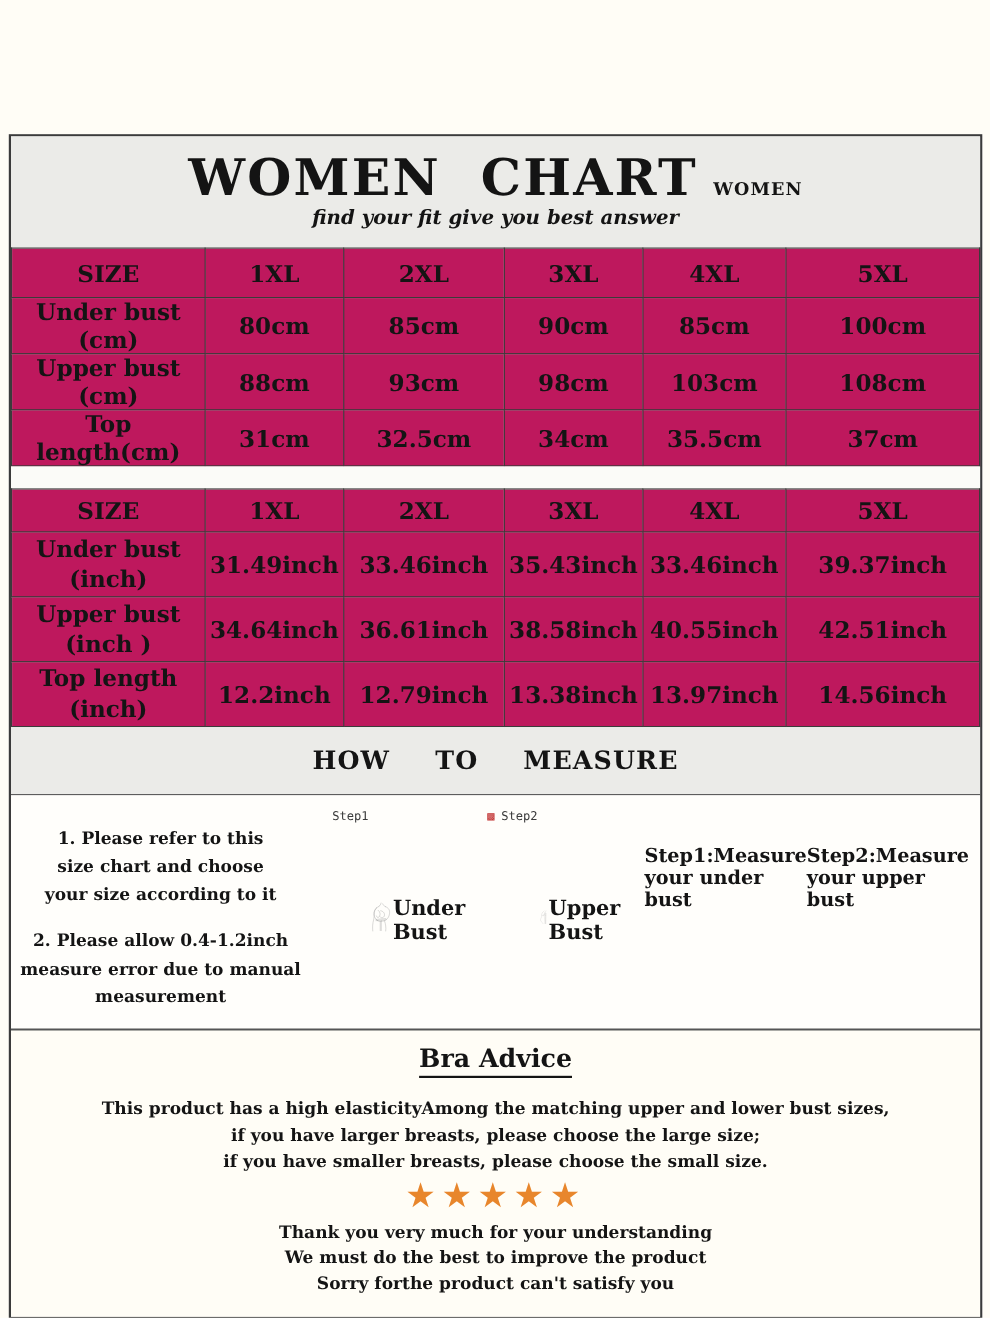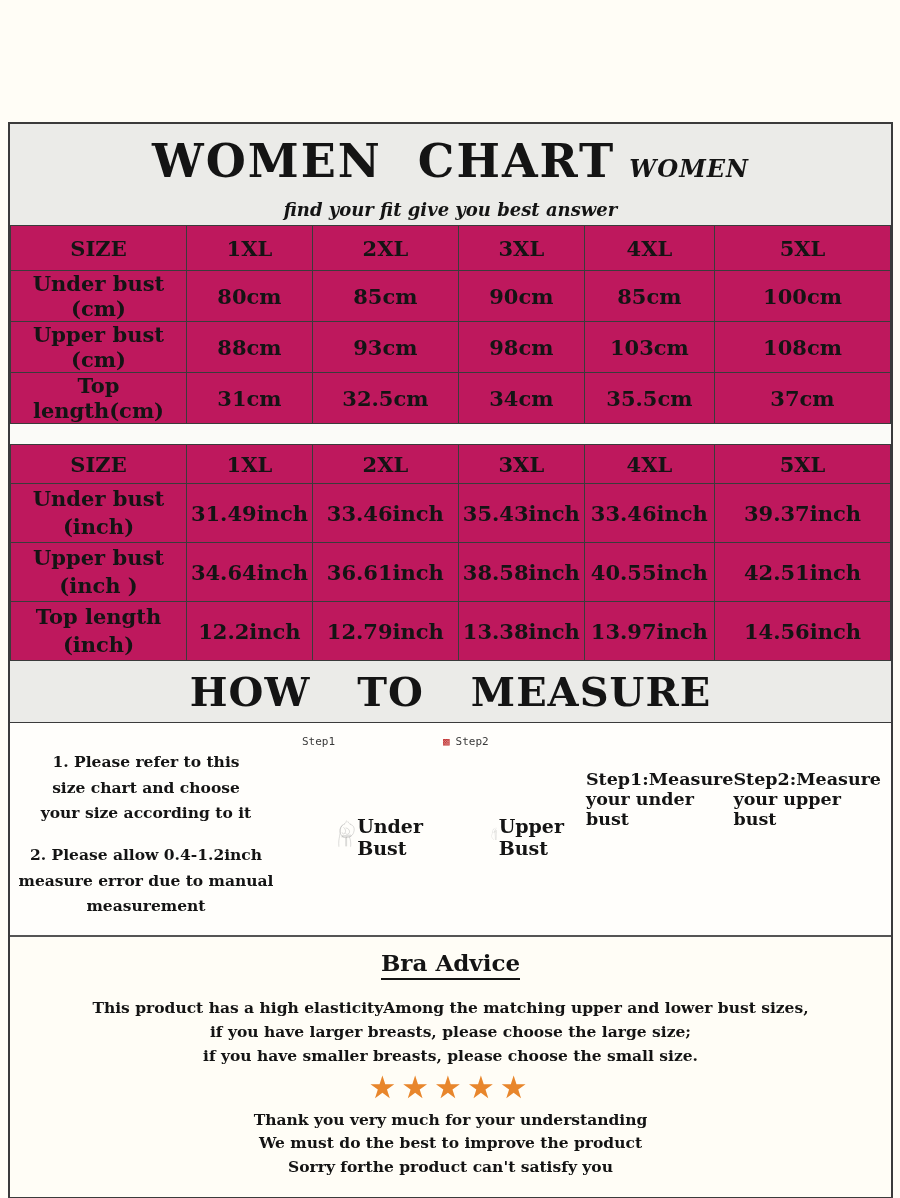--- a/index.html
+++ b/index.html
@@ -22,24 +22,24 @@
     background:#ebebe8;
     height:101px;
     text-align:center;
     padding-top:10px;
   }
   .title-row { display:flex; justify-content:center; align-items:baseline; }
   .title-main {
     font-size:46px; font-weight:bold; letter-spacing:2px; word-spacing:18px;
   }
   .title-audience {
-    font-size:24px; font-weight:bold; font-style:italic; margin-left:14px; letter-spacing:1px;text-align:center;
+    font-size:16px; font-weight:bold; margin-left:14px; letter-spacing:1px;text-align:center;
   }
   .title-tagline {
-    font-size:18px; font-weight:bold; font-style:italic; margin-top:11px;
+    font-size:18px; font-weight:bold; font-style:italic; margin-top:0;
   }
   
   table.size-table { width:100%; border-collapse:collapse; table-layout:fixed; }
   table.size-table th, table.size-table td {
     border:1px solid #3b3b3b;
     text-align:center; vertical-align:middle;
     font-weight:bold; font-size:21px;
     background:#be185d;
   }
   .cm-head th { height:45px; }
@@ -47,21 +47,21 @@
   .inch-head th { height:39px; }
   .inch-row td, .inch-row th { height:59px; }
   .row-label2 { line-height:1.35; }
   .table-gap { height:20px; background:#fbfbf8; }
   
   .htm-strip {
     background:#ebebe8;
     border-bottom:1px solid #3b3b3b;
     height:62px;
     display:flex; align-items:center; justify-content:center;
-    font-size:40px; font-weight:bold; word-spacing:32px; letter-spacing:1px;
+    font-size:23px; font-weight:bold; word-spacing:32px; letter-spacing:1px;
   }
   
   .measure-section {
     display:flex;
     height:214px;
     background:#fffefb;
     border-bottom:2px solid #555;
   }
   .measure-left {
     width:296px;

